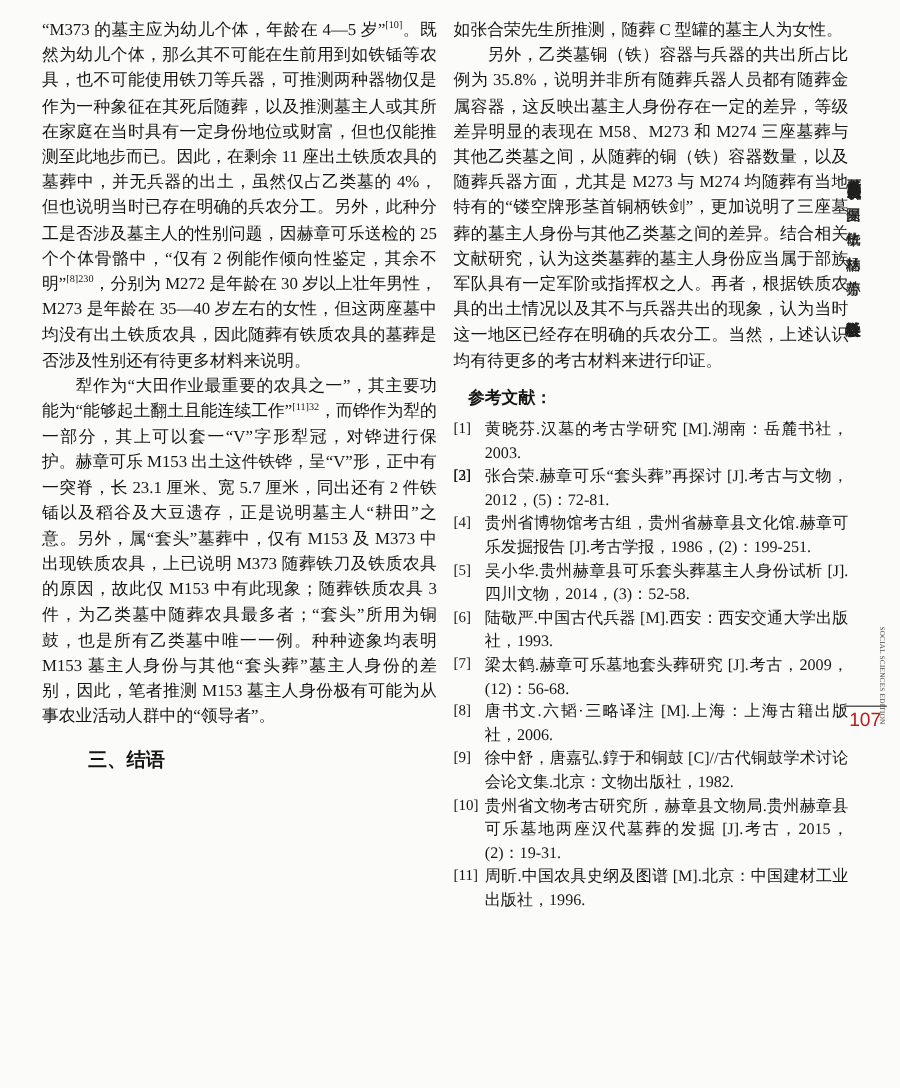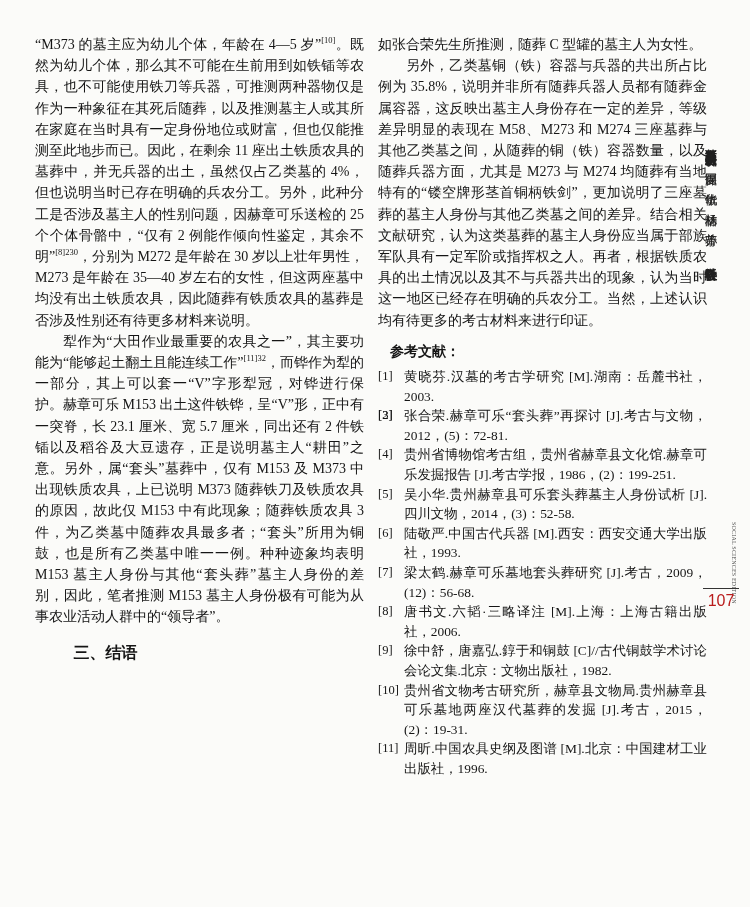--- a/index.html
+++ b/index.html
@@ -10,21 +10,21 @@
   }
   .page{
     position:relative;
     width:750px;height:907px;
     background:#fbfbf9;
     color:#151515;
     overflow:hidden;
   }
   .columns{
     position:absolute;
-    left:35px;top:34px;
+    left:35px;top:15px;
     width:672px;
     display:flex;
     gap:14px;
   }
   .col{
     width:330px;
     font-size:14px;
     line-height:21.2px;
     text-align:justify;
   }

